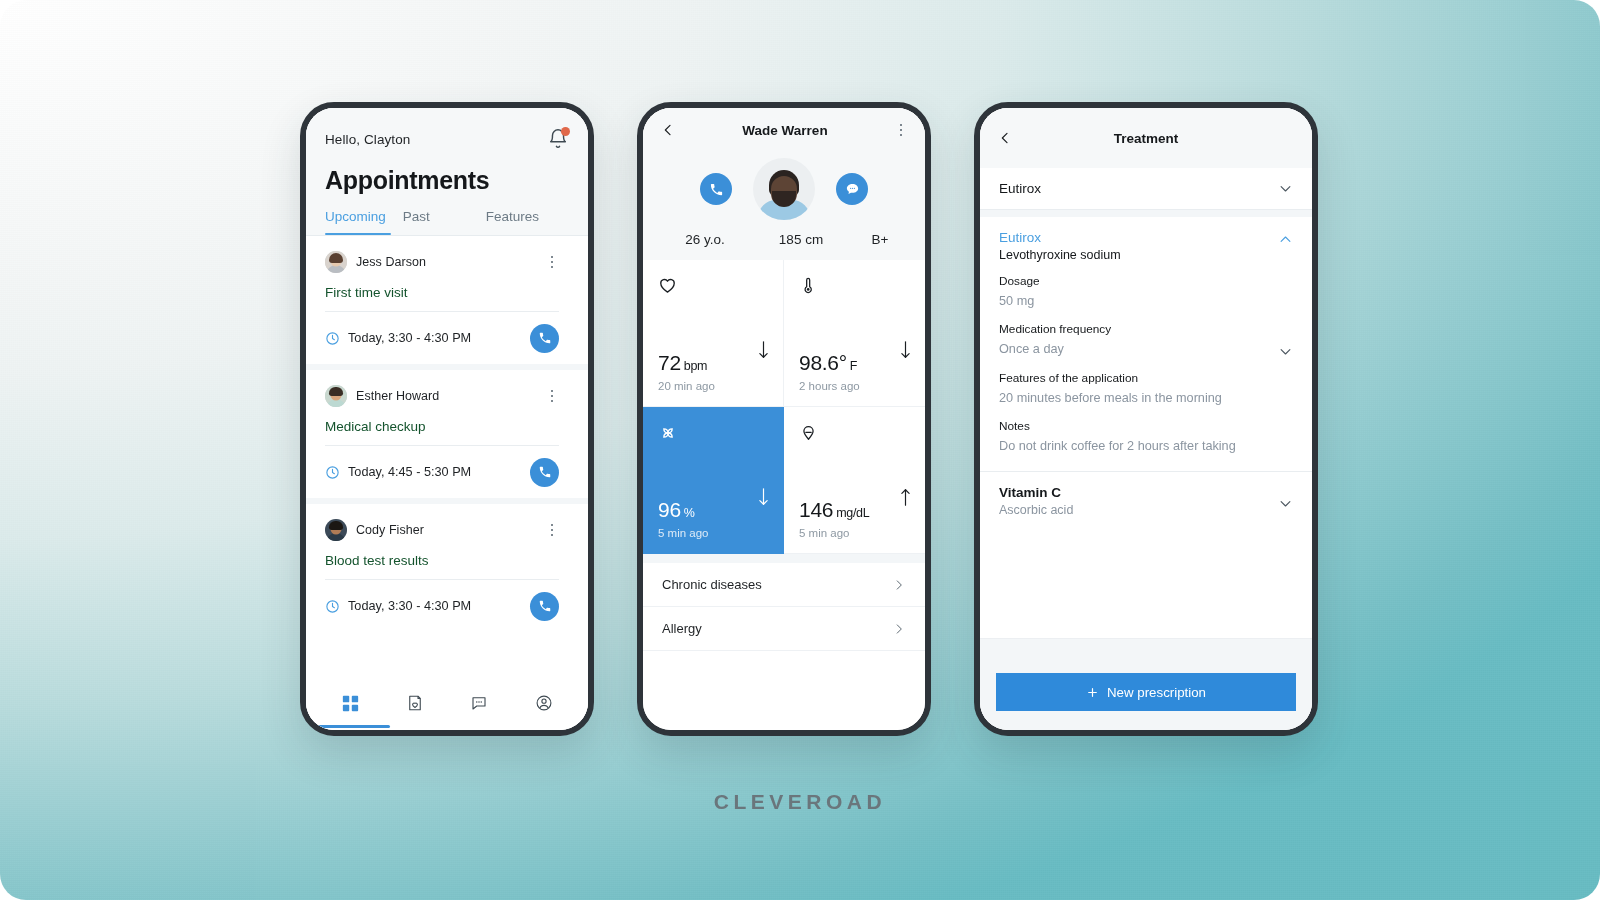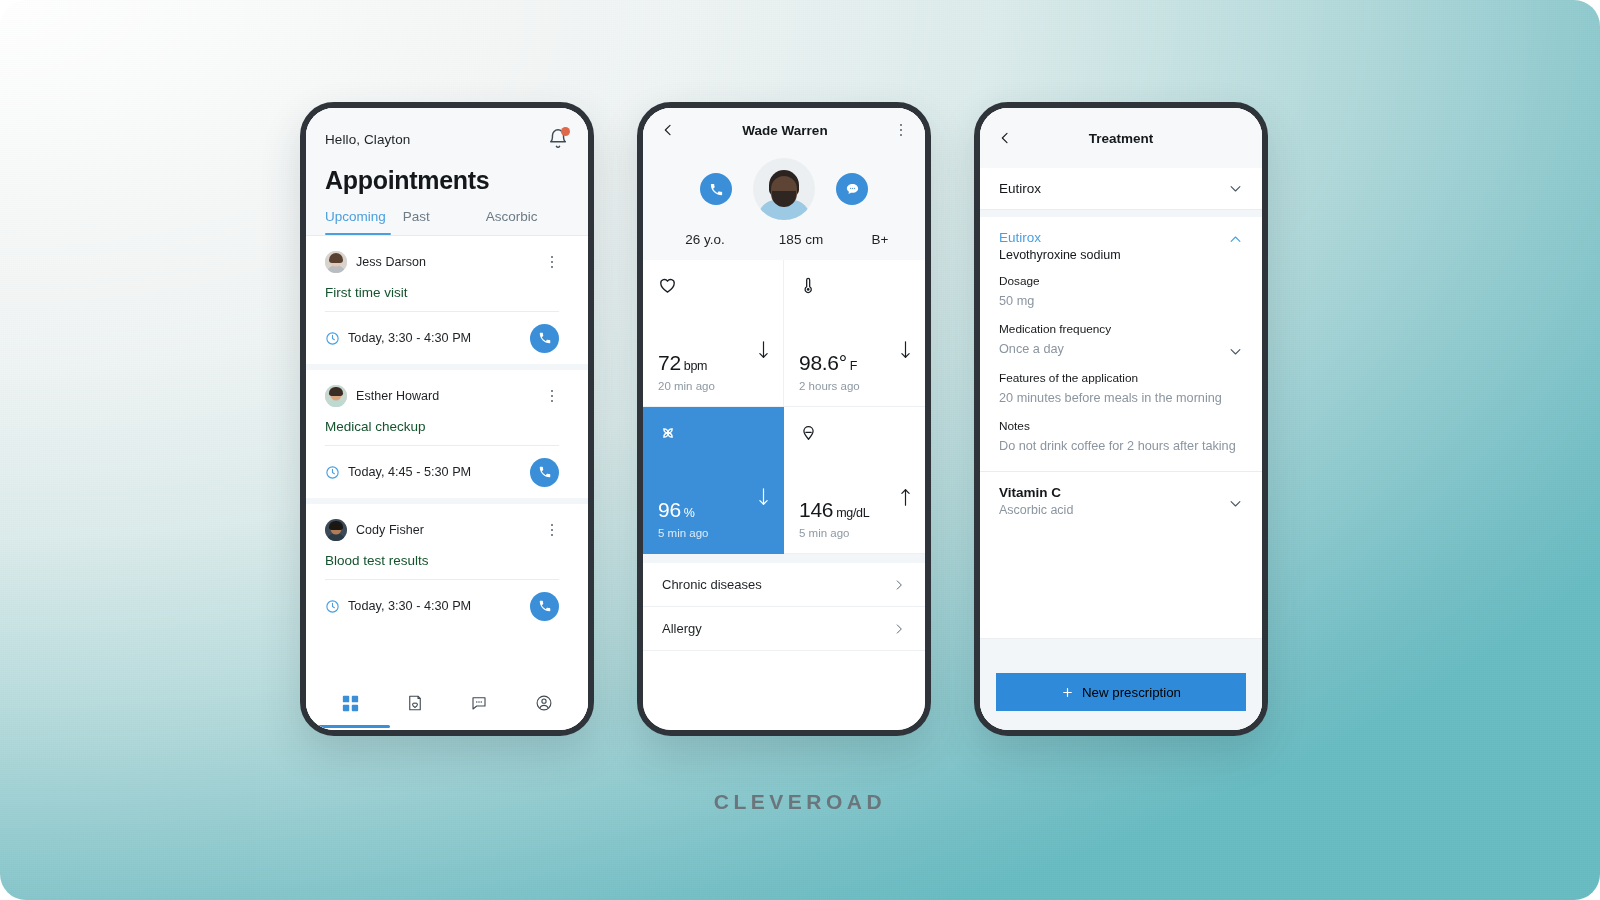--- a/index.html
+++ b/index.html
@@ -33,21 +33,21 @@
     border:6px solid #2e343a;
     border-radius:34px;
     background:#ffffff;
     overflow:hidden;
     box-shadow:0 18px 40px rgba(28,58,64,.16);
   }
   .screen{ position:absolute; inset:0; background:#ffffff; overflow:hidden; }
 
   #phone1{ left:300px; top:102px; width:294px; height:634px; }
   #phone2{ left:637px; top:102px; width:294px; height:634px;padding-left:44px; }
-  #phone3{ left:974px; top:102px; width:294px; height:634px; }
+  #phone3{ left:974px; top:102px; width:344px; height:634px; }
 
   
   .p1-head{ background:#f6f8f9; padding:14px 19px 0 19px; }
   .p1-hello-row{ display:flex; align-items:center; justify-content:space-between; height:34px;}
   .p1-hello{ font-size:13.5px; color:#1f2225; letter-spacing:.1px;}
   .bell{ position:relative; width:22px; height:22px; }
   .bell svg{ display:block; }
   .bell .dot{ position:absolute; right:-1px; top:-1px; width:9px; height:9px; border-radius:50%; background:#e0684a; }
   .p1-title{ font-size:25px; font-weight:700; color:#15181b; letter-spacing:-.3px; margin:10px 0 14px 0;}
   .tabs{ display:flex; align-items:flex-end; gap:0; }
@@ -130,21 +130,21 @@
   .med-sub{ font-size:12.5px; color:#15181b; margin-top:3px;}
   .fld{ margin-top:12px; position:relative;}
   .fld-label{ font-size:11.8px; color:#15181b; font-weight:500;}
   .fld-val{ font-size:12.7px; color:#8b95a0; margin-top:4px; line-height:1.45;}
   .fld .chevd{ position:absolute; right:0; top:22px;}
   .vitc{ padding:13px 19px 14px 19px; background:#fff; border-top:1px solid #e9edf0; position:relative;}
   .vitc .chevd2{ position:absolute; right:19px; top:24px;}
   .vit-name{ font-size:13.5px; color:#15181b; font-weight:600;}
   .vit-sub{ font-size:12.5px; color:#8b95a0; margin-top:3px;}
   .p3-foot{ position:absolute; left:0; right:0; bottom:0; height:92px; background:#f3f6f8; border-top:1px solid #eceff2;}
-  .newrx{ position:absolute; left:16px; right:16px; bottom:19px; height:38px; background:#2f8ada; color:#000000; display:flex; align-items:center; justify-content:center; gap:8px; font-size:13.3px; font-weight:500; border:none; cursor:pointer;}
+  .newrx{ position:absolute; left:16px; right:16px; bottom:19px; height:38px; background:#2f8ada; color:#ffffff; display:flex; align-items:center; justify-content:center; gap:8px; font-size:13.3px; font-weight:500; border:none; cursor:pointer;}
 
   
   #brand{
     position:absolute; left:0; right:0; top:790px;
     text-align:center;
     font-size:21px; font-weight:700; letter-spacing:4.5px;
     color:#6a767c;
   }
   .scroll-fade{ position:absolute; left:0; right:0; bottom:54px; height:18px; background:linear-gradient(to bottom, rgba(255,255,255,0), #ffffff); pointer-events:none;}
 </style>
@@ -165,21 +165,21 @@
               <path d="M18 8a6 6 0 1 0-12 0c0 6-2 7-2 7h16s-2-1-2-7"></path>
               <path d="M10.3 20a2 2 0 0 0 3.4 0"></path>
             </svg>
             <span class="dot"></span>
           </div>
         </div>
         <div class="p1-title">Appointments</div>
         <div class="tabs">
           <div class="tab t1 active">Upcoming</div>
           <div class="tab t2">Past</div>
-          <div class="tab t3">Ascorbic</div>
+          <div class="tab t3">Features</div>
         </div>
       </div>
       <div class="p1-sep"></div>
 
       <div class="appt-list">
 
         <div class="appt">
           <div class="appt-row1">
             <div class="avatar">
               <span class="bgc" style="background:#d9d3cd"></span>

